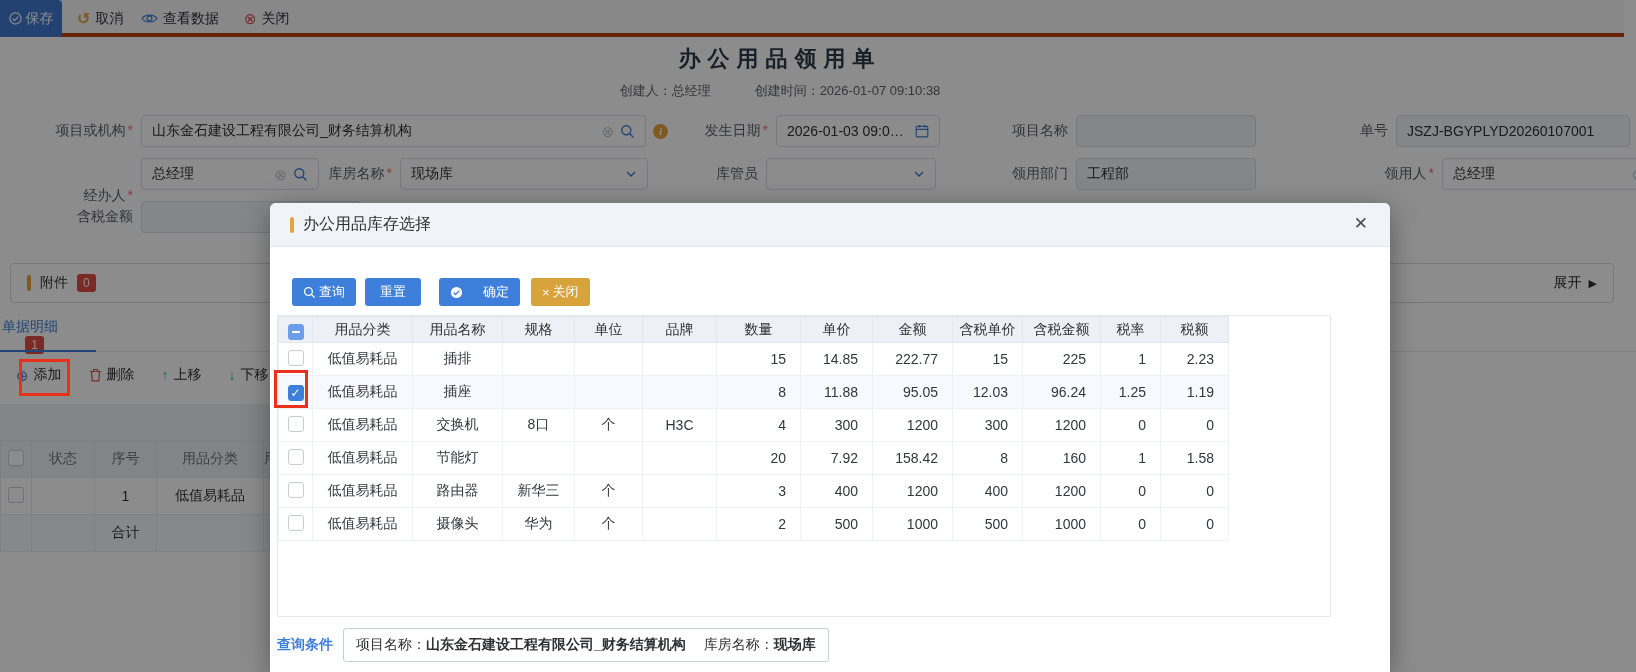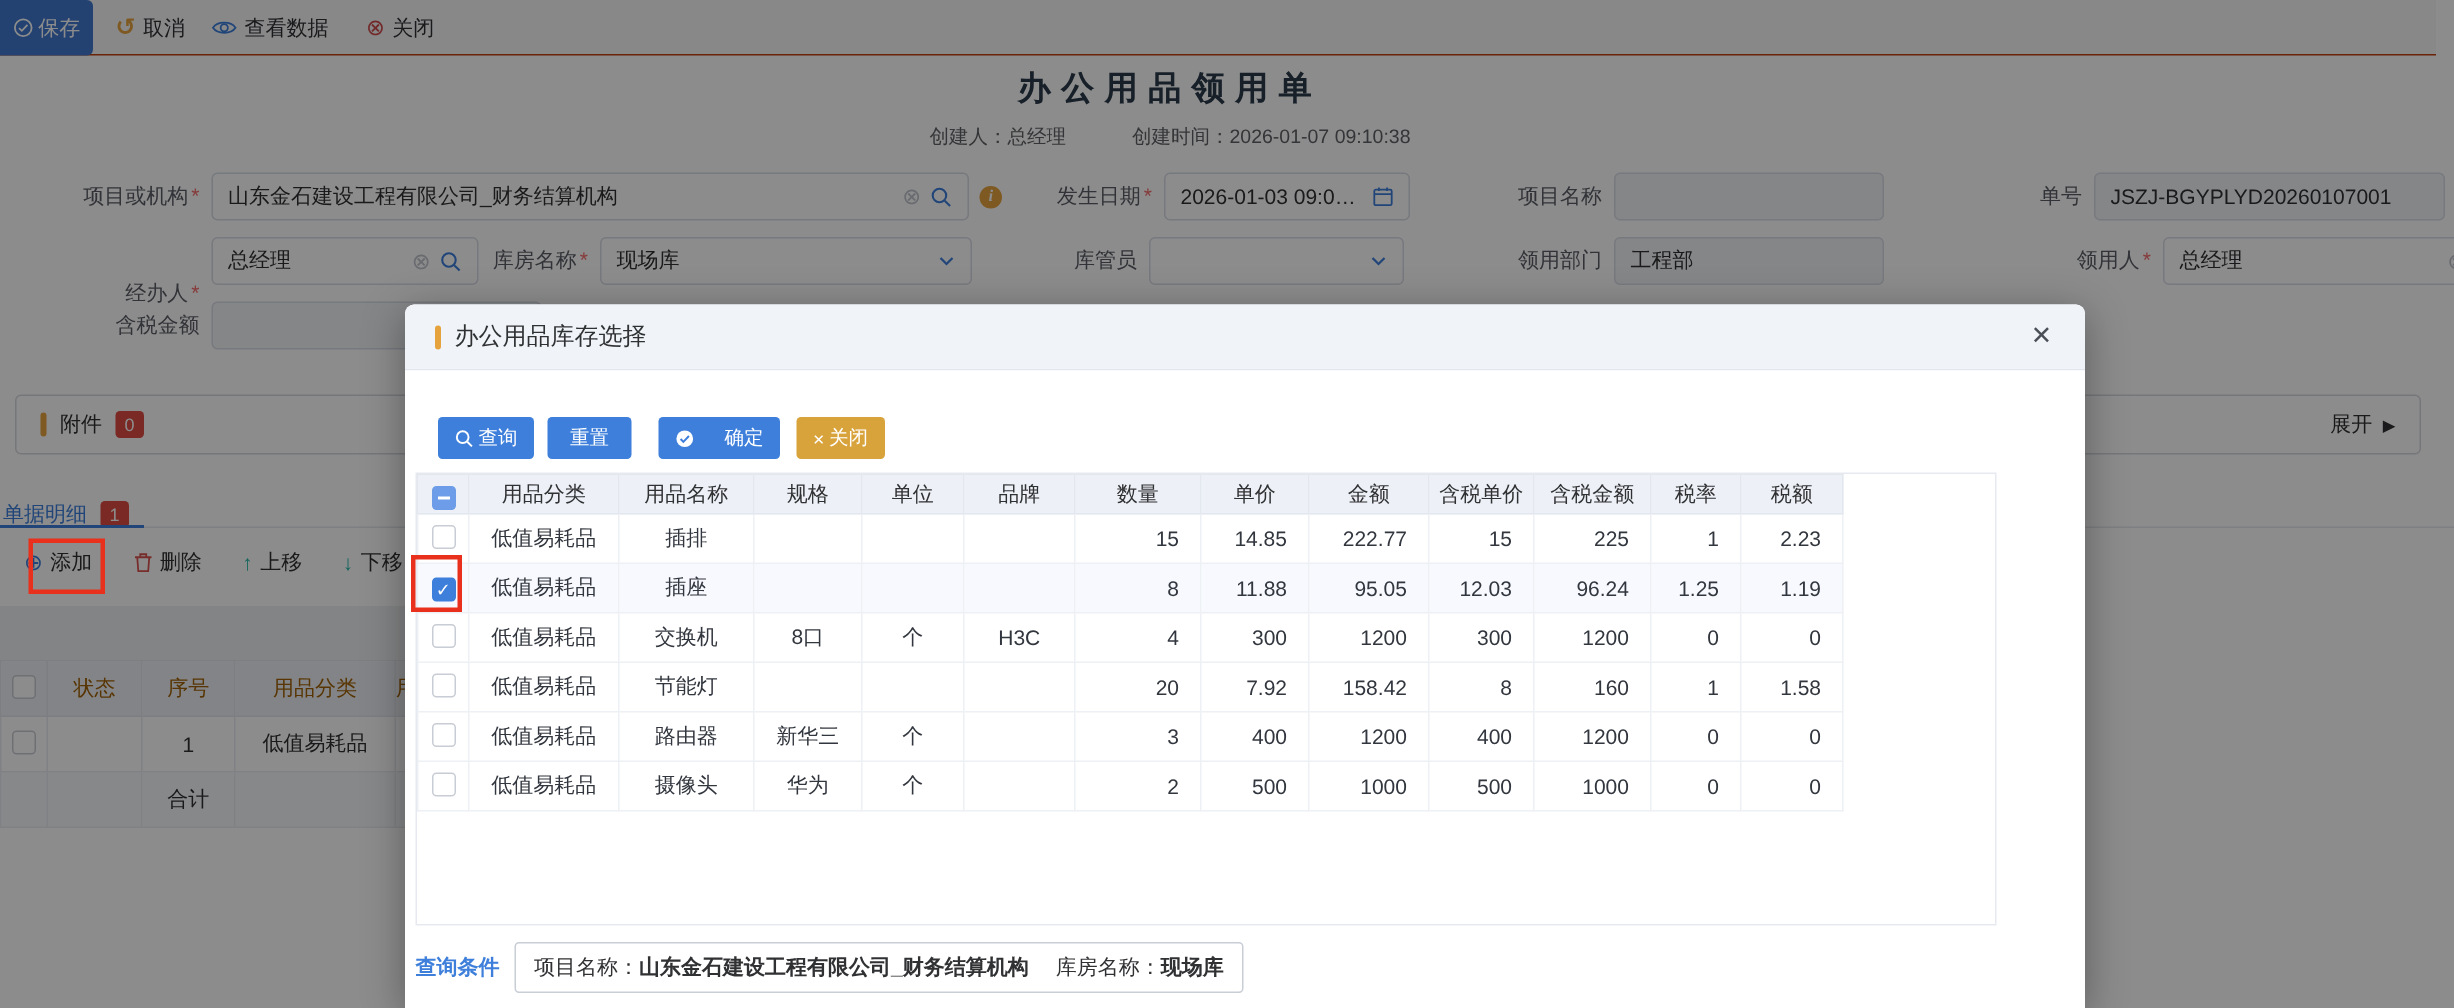--- a/index.html
+++ b/index.html
@@ -5,21 +5,21 @@
   * { margin:0; padding:0; box-sizing:border-box; }
   html,body { width:1636px; height:672px; }
   body {
     position:relative; overflow:hidden; background:#fff;
     font-family:"Liberation Sans","DejaVu Sans",sans-serif;
     font-size:14px; color:#303133;
   }
   .page { position:absolute; inset:0; z-index:1; }
 
   
-  .topbar { position:absolute; top:0; left:0; right:12px; height:37px; background:#f7f8fa; border-bottom:1px solid #c2410c; }
+  .topbar { position:absolute; top:0; left:0; right:12px; height:37px; background:#f7f8fa; border-bottom:4px solid #c2410c; }
   .save-btn { position:absolute; left:0; top:0; width:62px; height:37px; background:#4078cf; color:#fff;
     display:flex; align-items:center; justify-content:center; gap:4px; border-radius:0 4px 4px 0; cursor:pointer; }
   .tb-item { position:absolute; top:0; height:37px; display:flex; align-items:center; gap:5px; color:#303133; cursor:pointer; }
   .ic-undo { color:#e6a23c; font-size:16px; font-weight:bold; line-height:1; }
   .ic-xcircle { color:#cf4b4b; font-size:15px; line-height:1; }
 
   
   .doc-title { position:absolute; top:44px; left:0; width:1560px; text-align:center; font-size:22px; font-weight:bold; color:#2b3a4a; letter-spacing:7px; }
   .doc-meta { position:absolute; top:82px; left:0; width:1560px; display:flex; justify-content:center; gap:44px; font-size:13px; color:#606266; }
 
@@ -39,34 +39,34 @@
   
   .attach-bar { position:absolute; left:10px; top:263px; width:1604px; height:40px; background:#fff;
     border:1px solid #d5d9e0; border-radius:4px; display:flex; align-items:center; padding:0 16px; }
   .orange-marker { width:4px; height:16px; background:#e6a23c; border-radius:2px; flex:none; }
   .badge { background:#e04b42; color:#fff; font-size:12px; line-height:1; padding:3px 6px; border-radius:3px; margin-left:9px; }
   .expand { margin-left:auto; display:flex; align-items:center; gap:7px; cursor:pointer; }
   .ic-play { font-size:11px; color:#303133; }
 
   
   .tab-row { position:absolute; left:0; top:318px; width:1636px; height:34px; border-bottom:1px solid #e4e7ed; }
-  .tab { position:absolute; left:0; top:0; height:34px; display:flex; align-items:flex-end; padding:0 6px 0 2px; color:#3d7fdb; cursor:pointer; }
+  .tab { position:absolute; left:0; top:0; height:34px; display:flex; align-items:center; padding:0 6px 0 2px; color:#3d7fdb; cursor:pointer;flex-direction:column; }
   .tab-underline { position:absolute; left:0; bottom:-1px; width:96px; height:2px; background:#3d7fdb; }
 
   
   .dtoolbar { position:absolute; left:16px; top:358px; height:34px; display:flex; align-items:center; gap:27px; }
   .dt-item { display:flex; align-items:center; gap:5px; cursor:pointer; color:#303133; }
   .ic-plus { color:#3d7fdb; font-size:15px; line-height:1; }
   .ic-arrow-up, .ic-arrow-down { color:#22b8a8; font-weight:bold; font-size:14px; line-height:1; }
 
   
   .bg-table-band { position:absolute; left:0; top:404px; width:278px; height:36px; background:#eef0f3; }
   .bg-table-wrap { position:absolute; left:0; top:440px; width:278px; overflow:hidden; }
   .bg-table { border-collapse:collapse; table-layout:fixed; width:320px; }
-  .bg-table th { background:#eef1f6; font-weight:normal; color:#a16207; }
+  .bg-table th { background:#eef1f6; font-weight:normal; color:#737373; }
   .bg-table th, .bg-table td { border:1px solid #e2e6ec; height:37px; text-align:center; font-size:14px; overflow:hidden; white-space:nowrap; }
   .bg-table td { color:#303133; border-color:#e8ebf0; }
   .bg-table tr.total td { background:#f6f8fa; }
 
   
   .cb { width:16px; height:16px; border:1px solid #c8ccd4; border-radius:3px; background:#fff; display:inline-flex;
     align-items:center; justify-content:center; font-size:12px; color:#fff; line-height:1; cursor:pointer; }
   .cb.checked { background:#3d7fdb; border-color:#3d7fdb; }
   .cb.checked::after { content:"✓"; }
   .cb.indet { background:#6d9ce8; border-color:#6d9ce8; }

